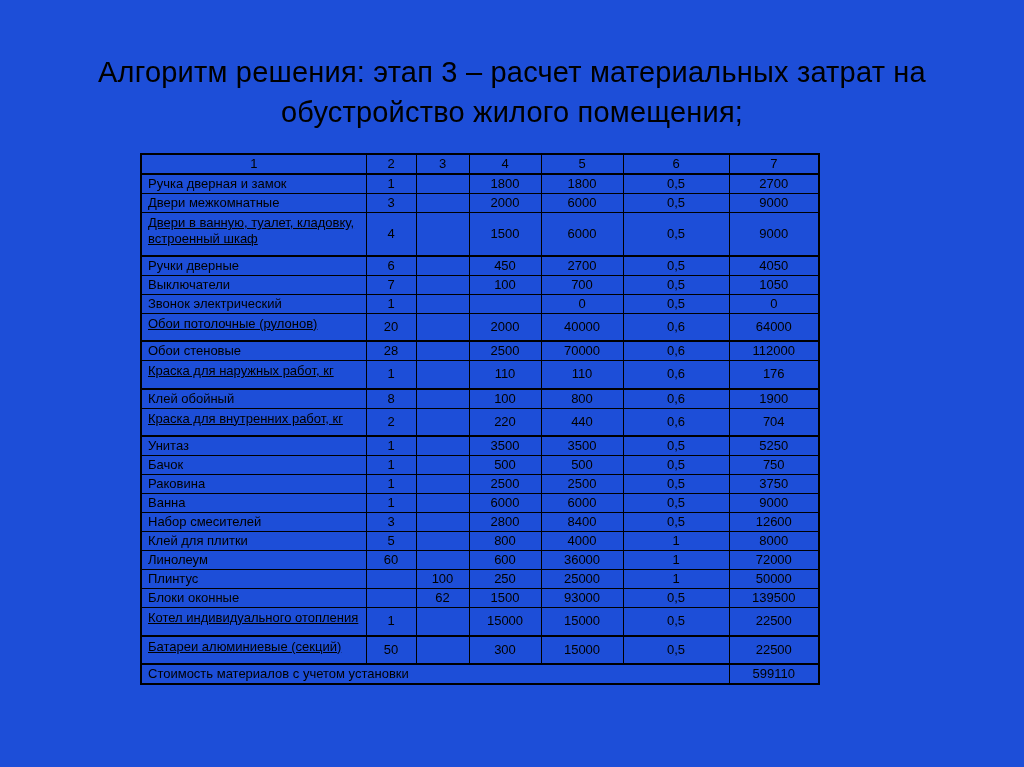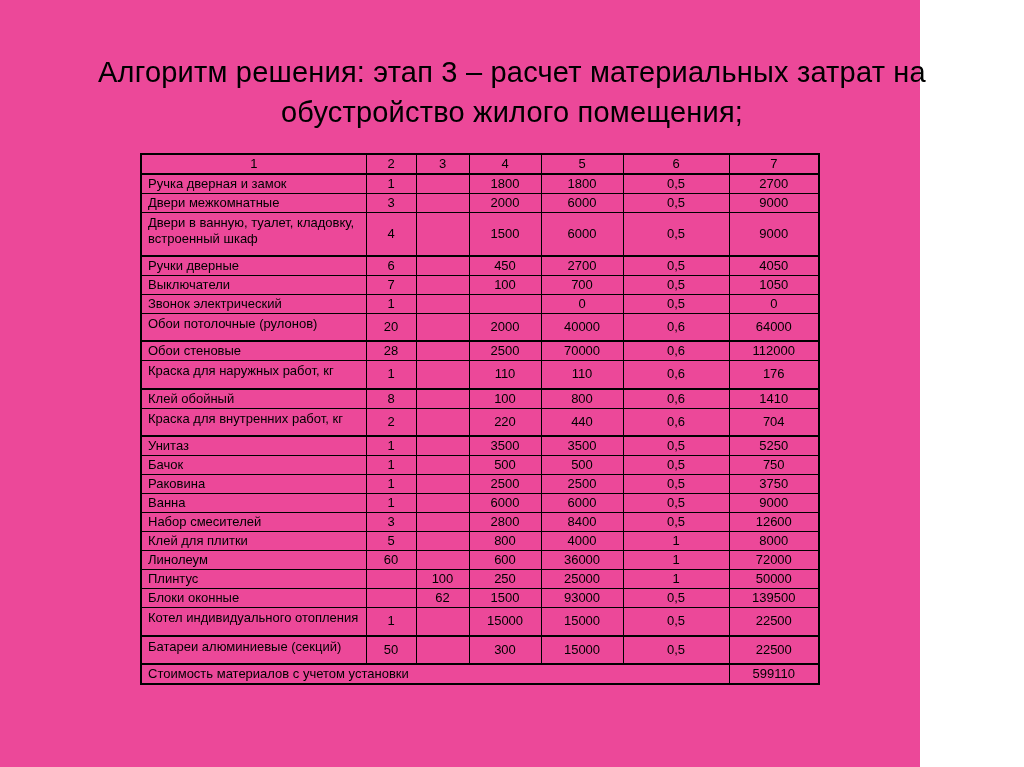--- a/index.html
+++ b/index.html
@@ -6,22 +6,22 @@
   html, body { background: #fff; }
   body {
     width: 1024px; height: 767px;
     font-family: "Liberation Sans", "DejaVu Sans", sans-serif;
     color: #000;
     position: relative;
     overflow: hidden;
   }
   .slide {
     position: absolute; left: 0; top: 0;
-    width: 920px; height: 767px;
-    background: #ec4899;
+    width: 1024px; height: 767px;
+    background: #1d4ed8;
   }
   .title {
     position: absolute;
     top: 52px; left: 0;
     width: 1024px;
     text-align: center;
     font-size: 29px;
     line-height: 40px;
     font-weight: 400;
     color: #000;
@@ -43,21 +43,21 @@
     line-height: 16px;
     padding: 1px 4px;
     text-align: center;
     vertical-align: middle;
     overflow: hidden;
   }
   td.l { text-align: left; padding-left: 6px; }
   tr       { height: 19px; }
   tr.tall  { height: 28px; }
   tr.xtall { height: 43px; }
-  tr.tall td.l, tr.xtall td.l { vertical-align: top; padding-top: 2px; }
+  tr.tall td.l, tr.xtall td.l { vertical-align: top; padding-top: 2px; text-decoration: underline; }
   tr.thead td { border-bottom-width: 2px; }
   tr.thick td { border-bottom-width: 2px; }
 </style>
 </head>
 <body>
 
 <div class="slide">
 
   <div class="title">
     <div>Алгоритм решения: этап 3 – расчет материальных затрат на</div>
@@ -167,21 +167,21 @@
           <td>0,6</td>
           <td>176</td>
         </tr>
         <tr>
           <td class="l">Клей обойный</td>
           <td>8</td>
           <td></td>
           <td>100</td>
           <td>800</td>
           <td>0,6</td>
-          <td>1410</td>
+          <td>1900</td>
         </tr>
         <tr class="tall thick">
           <td class="l">Краска для внутренних работ, кг</td>
           <td>2</td>
           <td></td>
           <td>220</td>
           <td>440</td>
           <td>0,6</td>
           <td>704</td>
         </tr>

